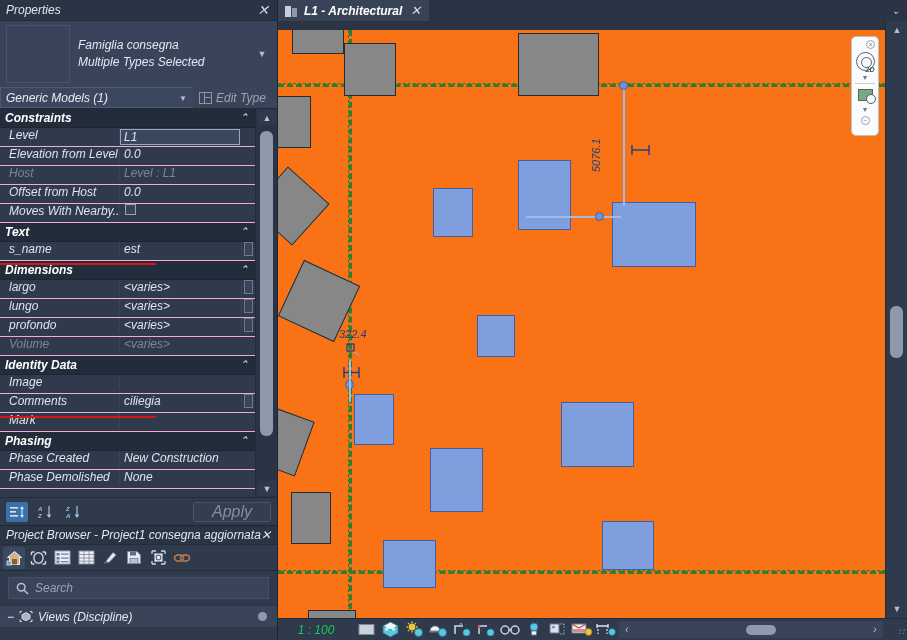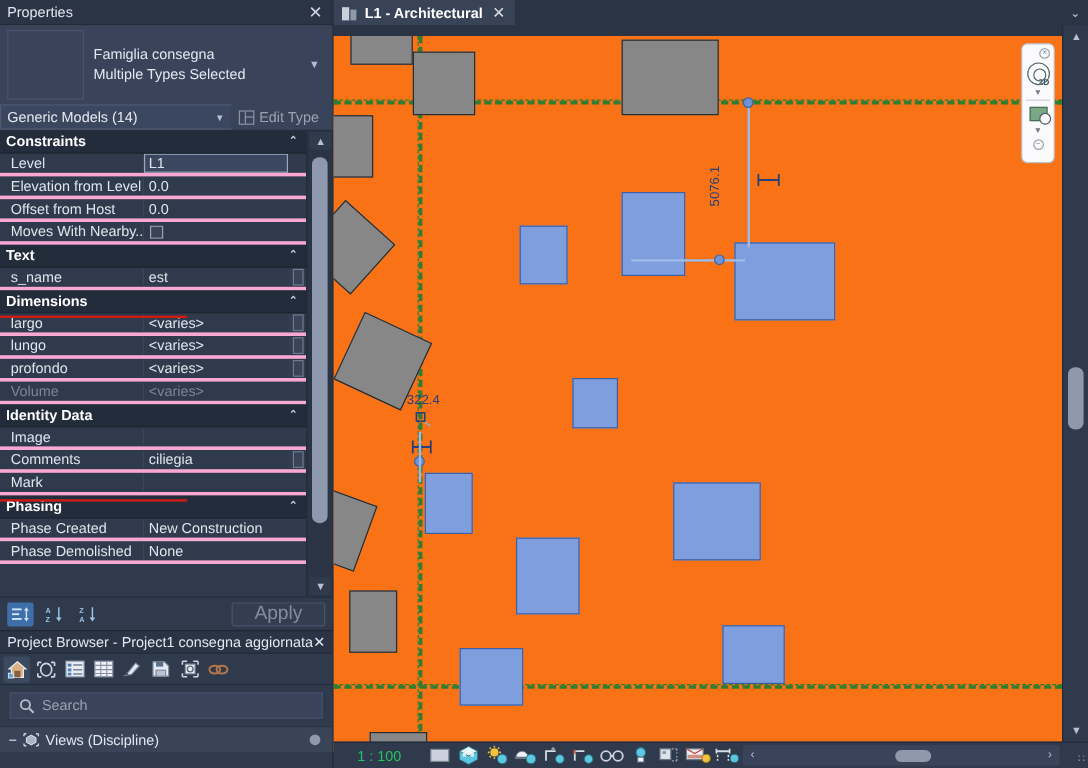--- a/index.html
+++ b/index.html
@@ -4,21 +4,21 @@
 <style>
   * { box-sizing: border-box; margin: 0; padding: 0; }
   html, body {
     width: 907px; height: 640px;
     overflow: hidden;
     background: #2b3445;
     font-family: "Liberation Sans", sans-serif;
     font-size: 12px;
     color: #d7dce5;
   }
-  #app { position: relative; width: 907px; height: 640px; }
+  #app { position: relative; width: 907px; height: 640px; font-style: italic; }
 
   
   #left-dock {
     position: absolute; left: 0; top: 0;
     width: 278px; height: 640px;
     background: #2f3a4c;
     border-right: 1px solid #1e2633;
   }
 
   
@@ -124,22 +124,22 @@
     border-bottom: 1px solid #1d2531;
     position: relative;
   }
   .grp .collapse {
     position: absolute; right: 8px; top: 3px;
     font-size: 9px; color: #c3cad7; cursor: pointer;
     letter-spacing: -1px;
   }
   .row {
     height: 19px;
-    display: flex; align-items: center;
-    border-bottom: 3px solid #f9a8d4;
+    display: flex; align-items: flex-start;
+    border-bottom: 1px solid #f9a8d4;
   }
   .row .k {
     width: 120px;
     display: flex; align-items: center;
     padding-left: 9px;
     font-size: 12px; color: #dfe4ed;
     border-right: 1px solid #3a4558;
     overflow: hidden; white-space: nowrap;
   }
   .row .v {
@@ -475,21 +475,21 @@
       <div id="prop-thumb"></div>
       <div id="prop-titlebox">
         <div>Famiglia consegna</div>
         <div>Multiple Types Selected</div>
       </div>
       <div id="prop-caret">▼</div>
     </div>
 
     <div id="prop-typerow">
       <div id="type-select">
-        <span>Generic Models (14)</span>
+        <span>Generic Models (1)</span>
         <span class="sel-caret">▼</span>
       </div>
       <div id="edit-type-btn">
         <span class="et-icon"></span>
         <span>Edit Type</span>
       </div>
     </div>
 
     <div id="prop-grid-wrap">
       <div id="prop-grid">
@@ -498,20 +498,25 @@
             <span class="collapse">⌃</span>
           </div>
           <div class="row sel">
             <div class="k">Level</div>
             <div class="v">L1</div>
             <div class="btncell"></div>
           </div>
           <div class="row">
             <div class="k">Elevation from Level</div>
             <div class="v">0.0</div>
+            <div class="btncell"></div>
+          </div>
+          <div class="row dim">
+            <div class="k">Host</div>
+            <div class="v">Level : L1</div>
             <div class="btncell"></div>
           </div>
           <div class="row">
             <div class="k">Offset from Host</div>
             <div class="v">0.0</div>
             <div class="btncell"></div>
           </div>
           <div class="row">
             <div class="k">Moves With Nearby...</div>
             <div class="v">

